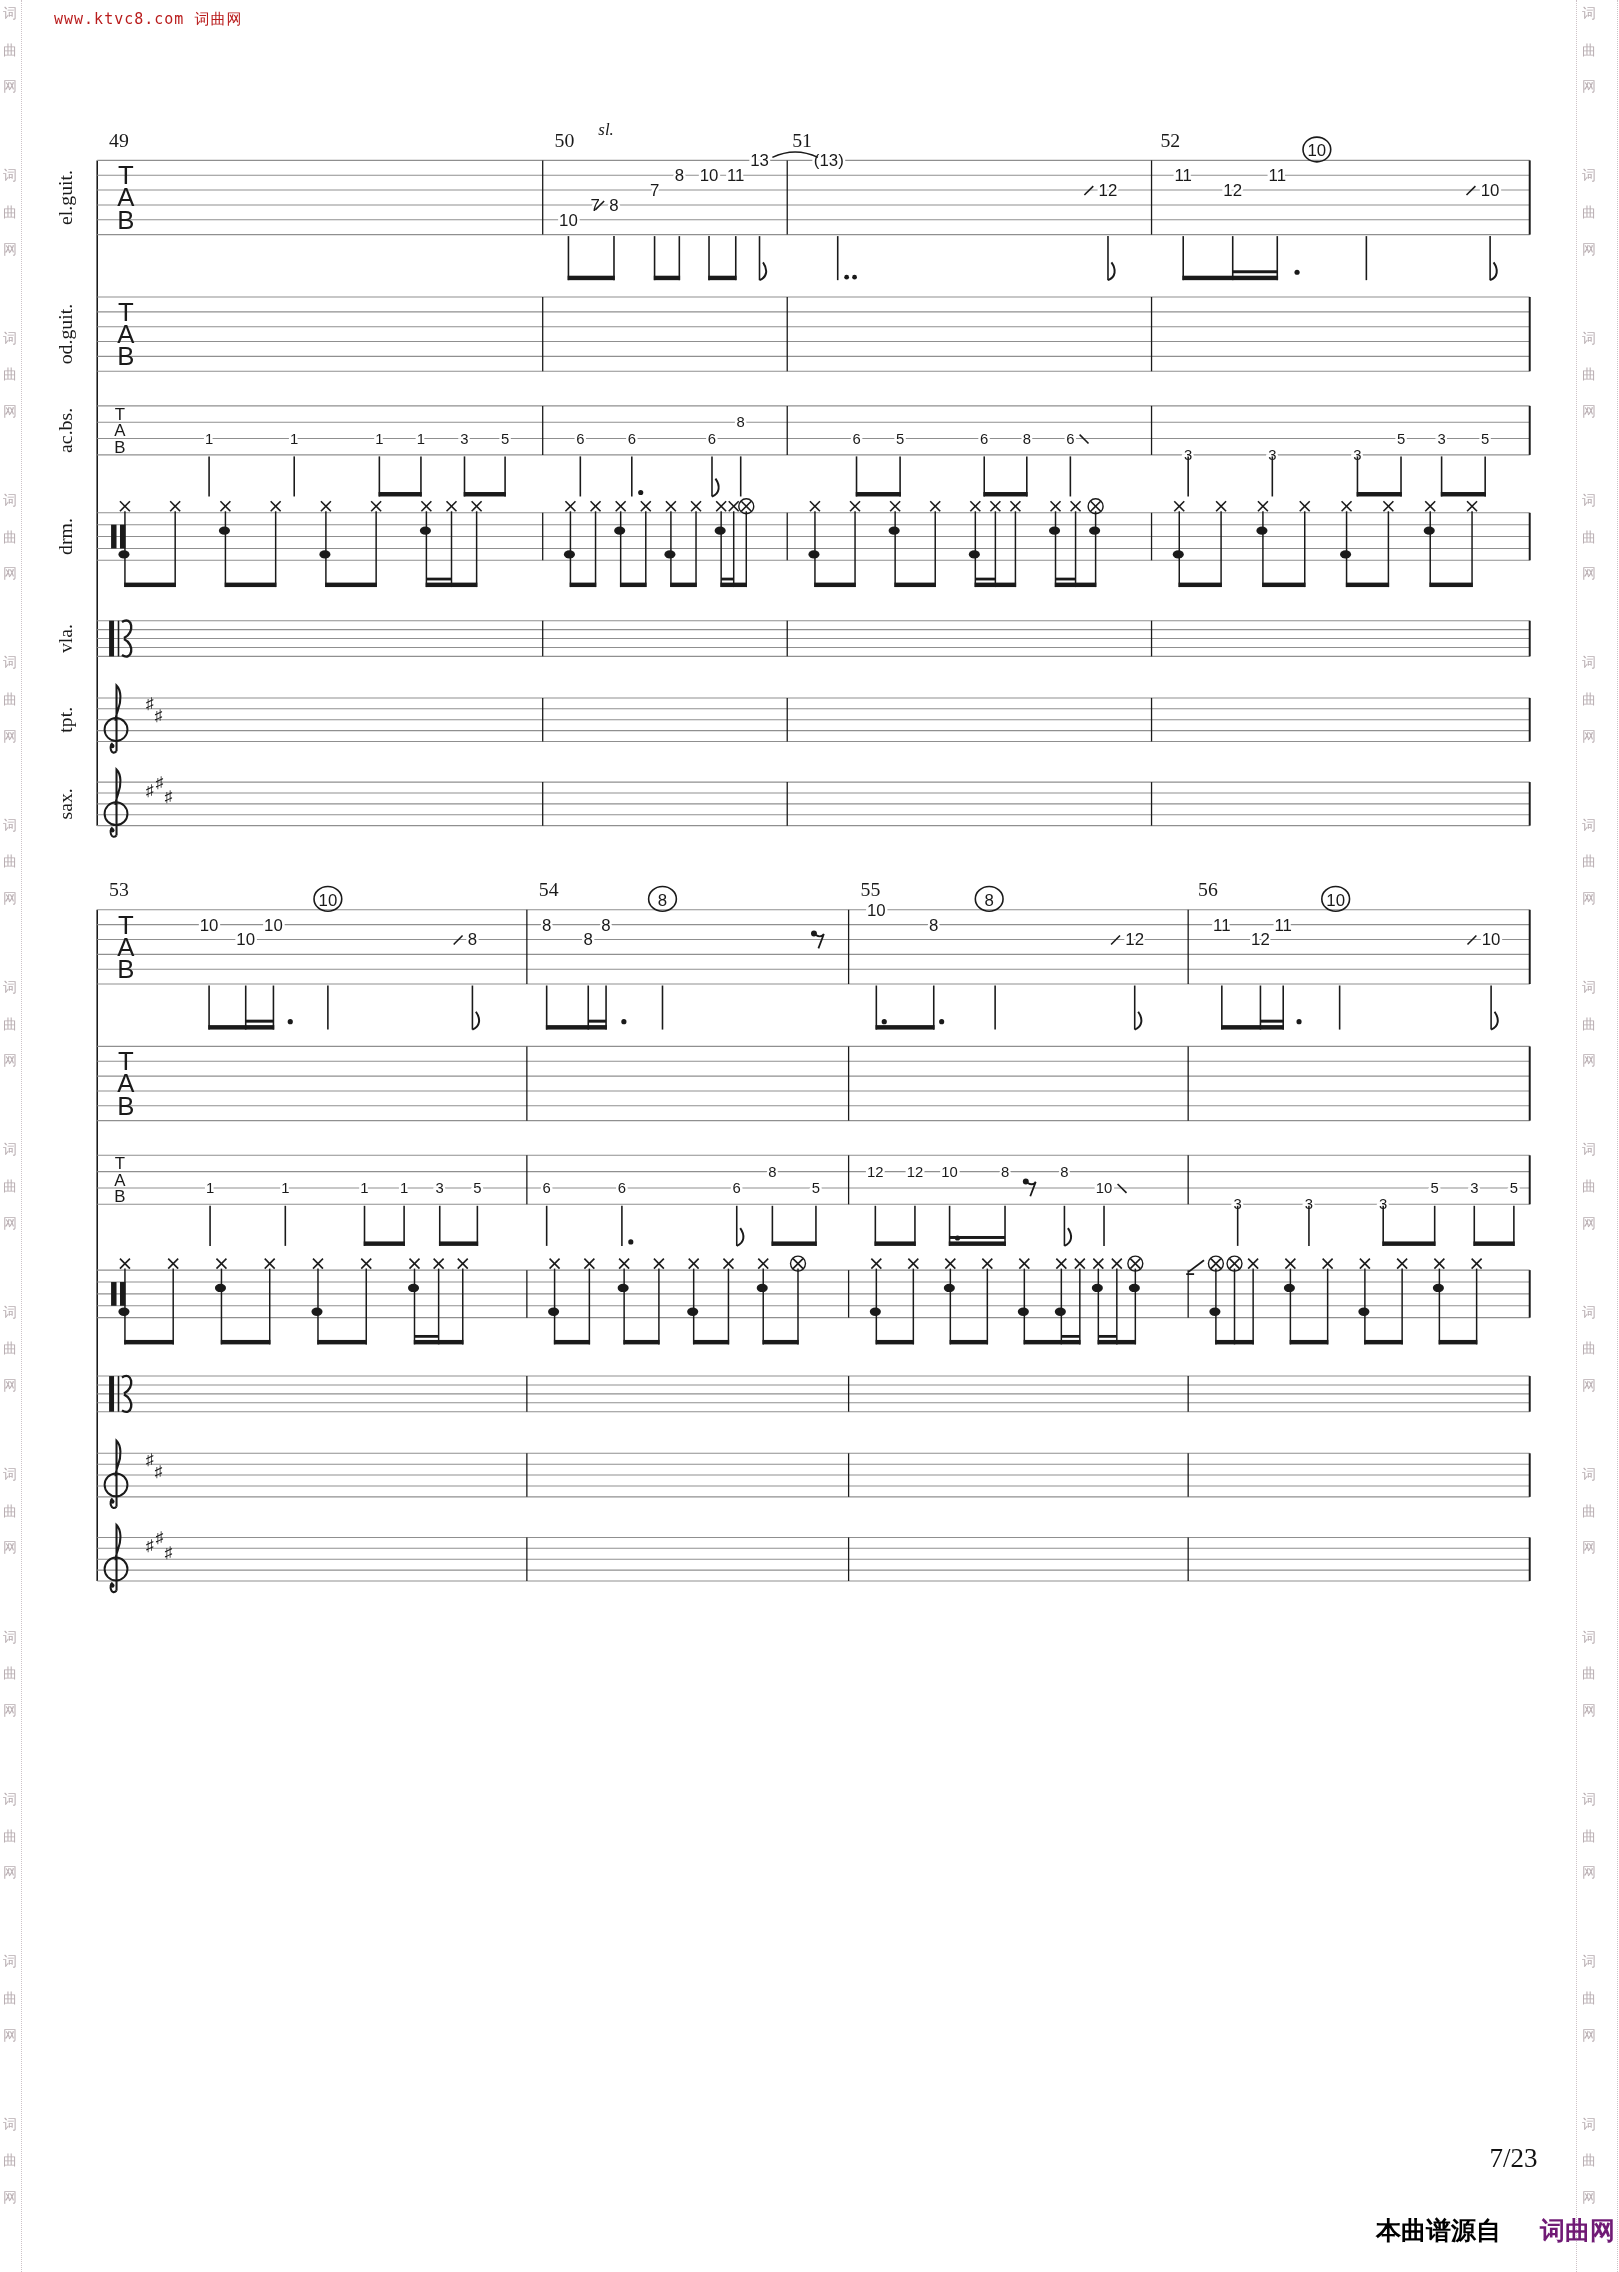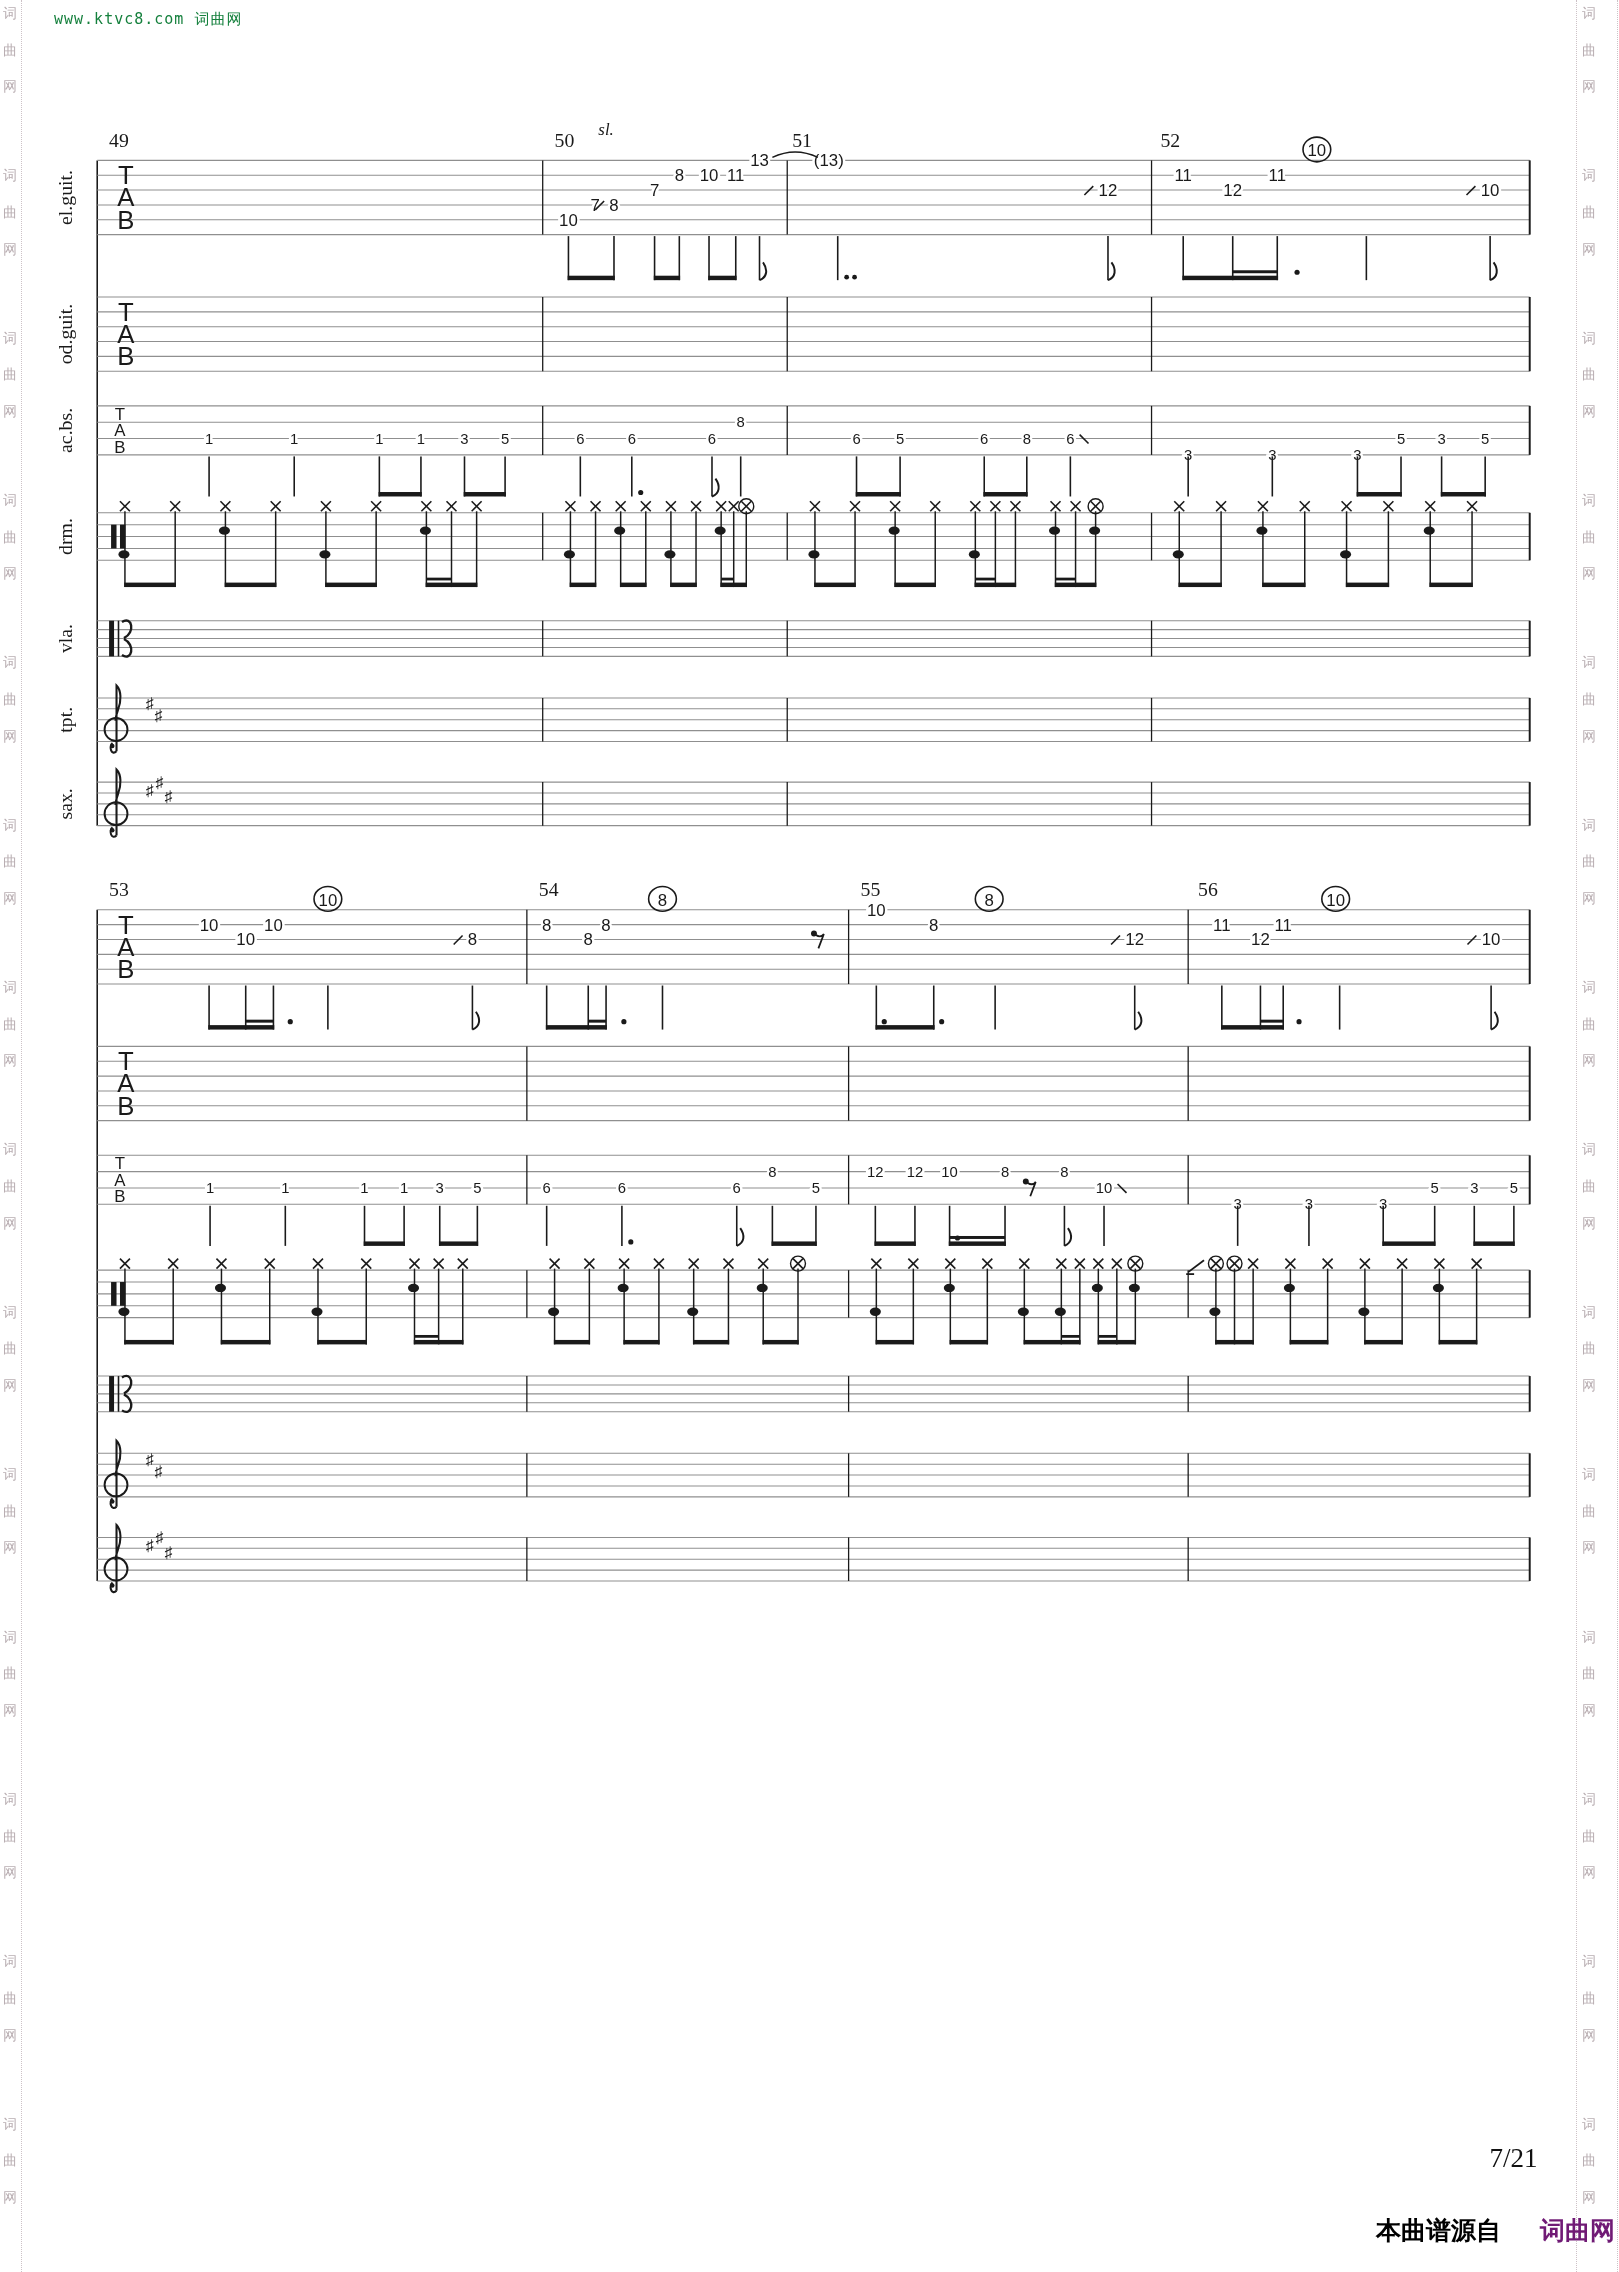--- a/index.html
+++ b/index.html
@@ -12,21 +12,21 @@
   .wm-line{position:absolute;top:0;height:2272px;width:0;border-left:1px dotted #cdc2c7;}
   #score{position:absolute;left:0;top:0;}
   .pagenum{position:absolute;left:1472px;top:2143px;width:83px;text-align:center;
        font-family:"Liberation Serif","DejaVu Serif",serif;font-size:27px;color:#111;}
   .src-black{position:absolute;left:1376px;top:2214px;font-size:25px;font-weight:bold;color:#000;}
   .src-red{position:absolute;left:1540px;top:2214px;font-size:25px;font-weight:bold;}
 </style>
 </head>
 <body>
 
-<a href="#" class="site-link" style="color: #15803d;">www.ktvc8.com 词曲网</a>
+<a href="#" class="site-link" style="color: #b91c1c;">www.ktvc8.com 词曲网</a>
 
 <div class="wm-line" style="left:21px;"></div>
 <div class="wm-col" id="wm-left" style="left:3px;">
     <span class="wm-char" style="top: 6px; left: 0px;">词</span>
     <span class="wm-char" style="top: 43px; left: 0px;">曲</span>
     <span class="wm-char" style="top: 79px; left: 0px;">网</span>
     <span class="wm-char" style="top: 168px; left: 0px;">词</span>
     <span class="wm-char" style="top: 205px; left: 0px;">曲</span>
     <span class="wm-char" style="top: 242px; left: 0px;">网</span>
     <span class="wm-char" style="top: 331px; left: 0px;">词</span>
@@ -1156,16 +1156,16 @@
         <path d="M 117.5 1606.9 L 117.5 1540.35 C 122.5 1545.3 122.5 1556.3 119 1565.1 C 117.5 1569.5 116.5 1572.8 116.5 1576.1" stroke="#1a1a1a" stroke-width="2.1" fill="none"></path>
         <path d="M 117.5 1606.9 C 112 1611.85 109.5 1601.4 113.5 1598.65" stroke="#1a1a1a" stroke-width="2.1" fill="none"></path>
         <circle cx="113.2" cy="1601.62" r="2.3" fill="#1a1a1a"></circle>
         <text x="151" y="1566.8" font-size="16" fill="#1a1a1a" text-anchor="middle" font-family="&quot;Liberation Sans&quot;,&quot;DejaVu Sans&quot;,sans-serif">♯</text>
         <text x="161" y="1559.1" font-size="16" fill="#1a1a1a" text-anchor="middle" font-family="&quot;Liberation Sans&quot;,&quot;DejaVu Sans&quot;,sans-serif">♯</text>
         <text x="170" y="1573.4" font-size="16" fill="#1a1a1a" text-anchor="middle" font-family="&quot;Liberation Sans&quot;,&quot;DejaVu Sans&quot;,sans-serif">♯</text>
       </g>
     </g>
   </svg>
 
-<div class="pagenum">7/21</div>
+<div class="pagenum">7/23</div>
 <div class="src-black">本曲谱源自</div>
 <div class="src-red" style="color: #701a75;">词曲网</div>
 
 
 </body></html>

